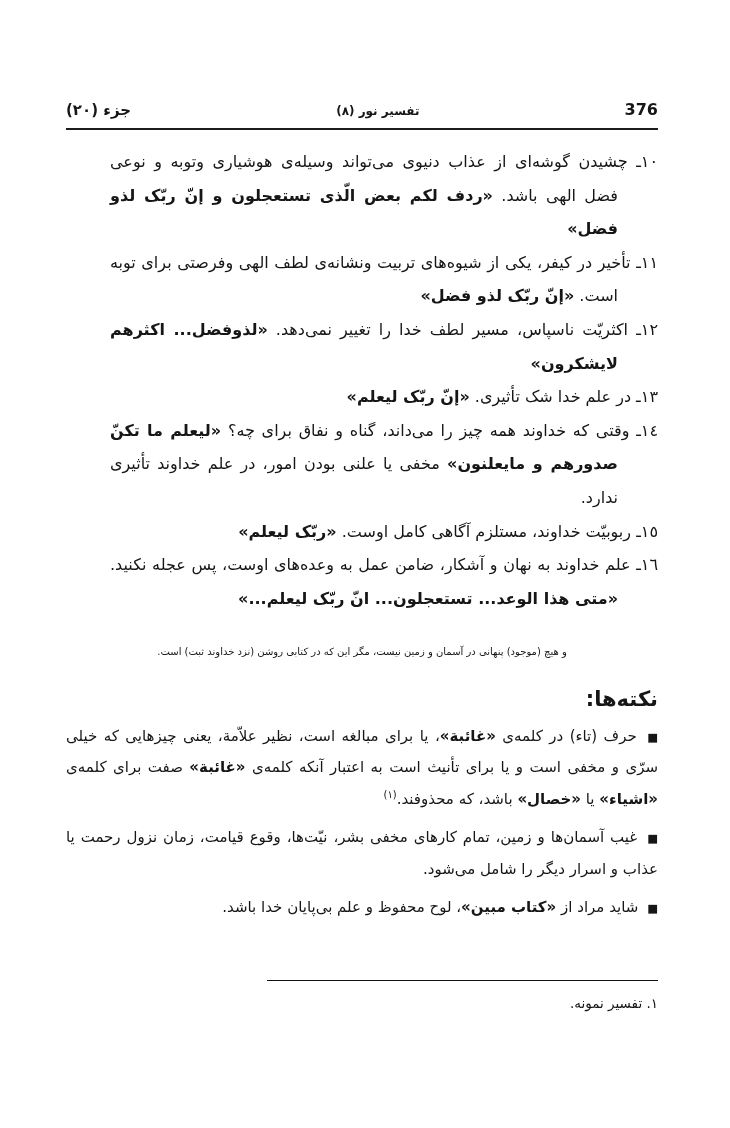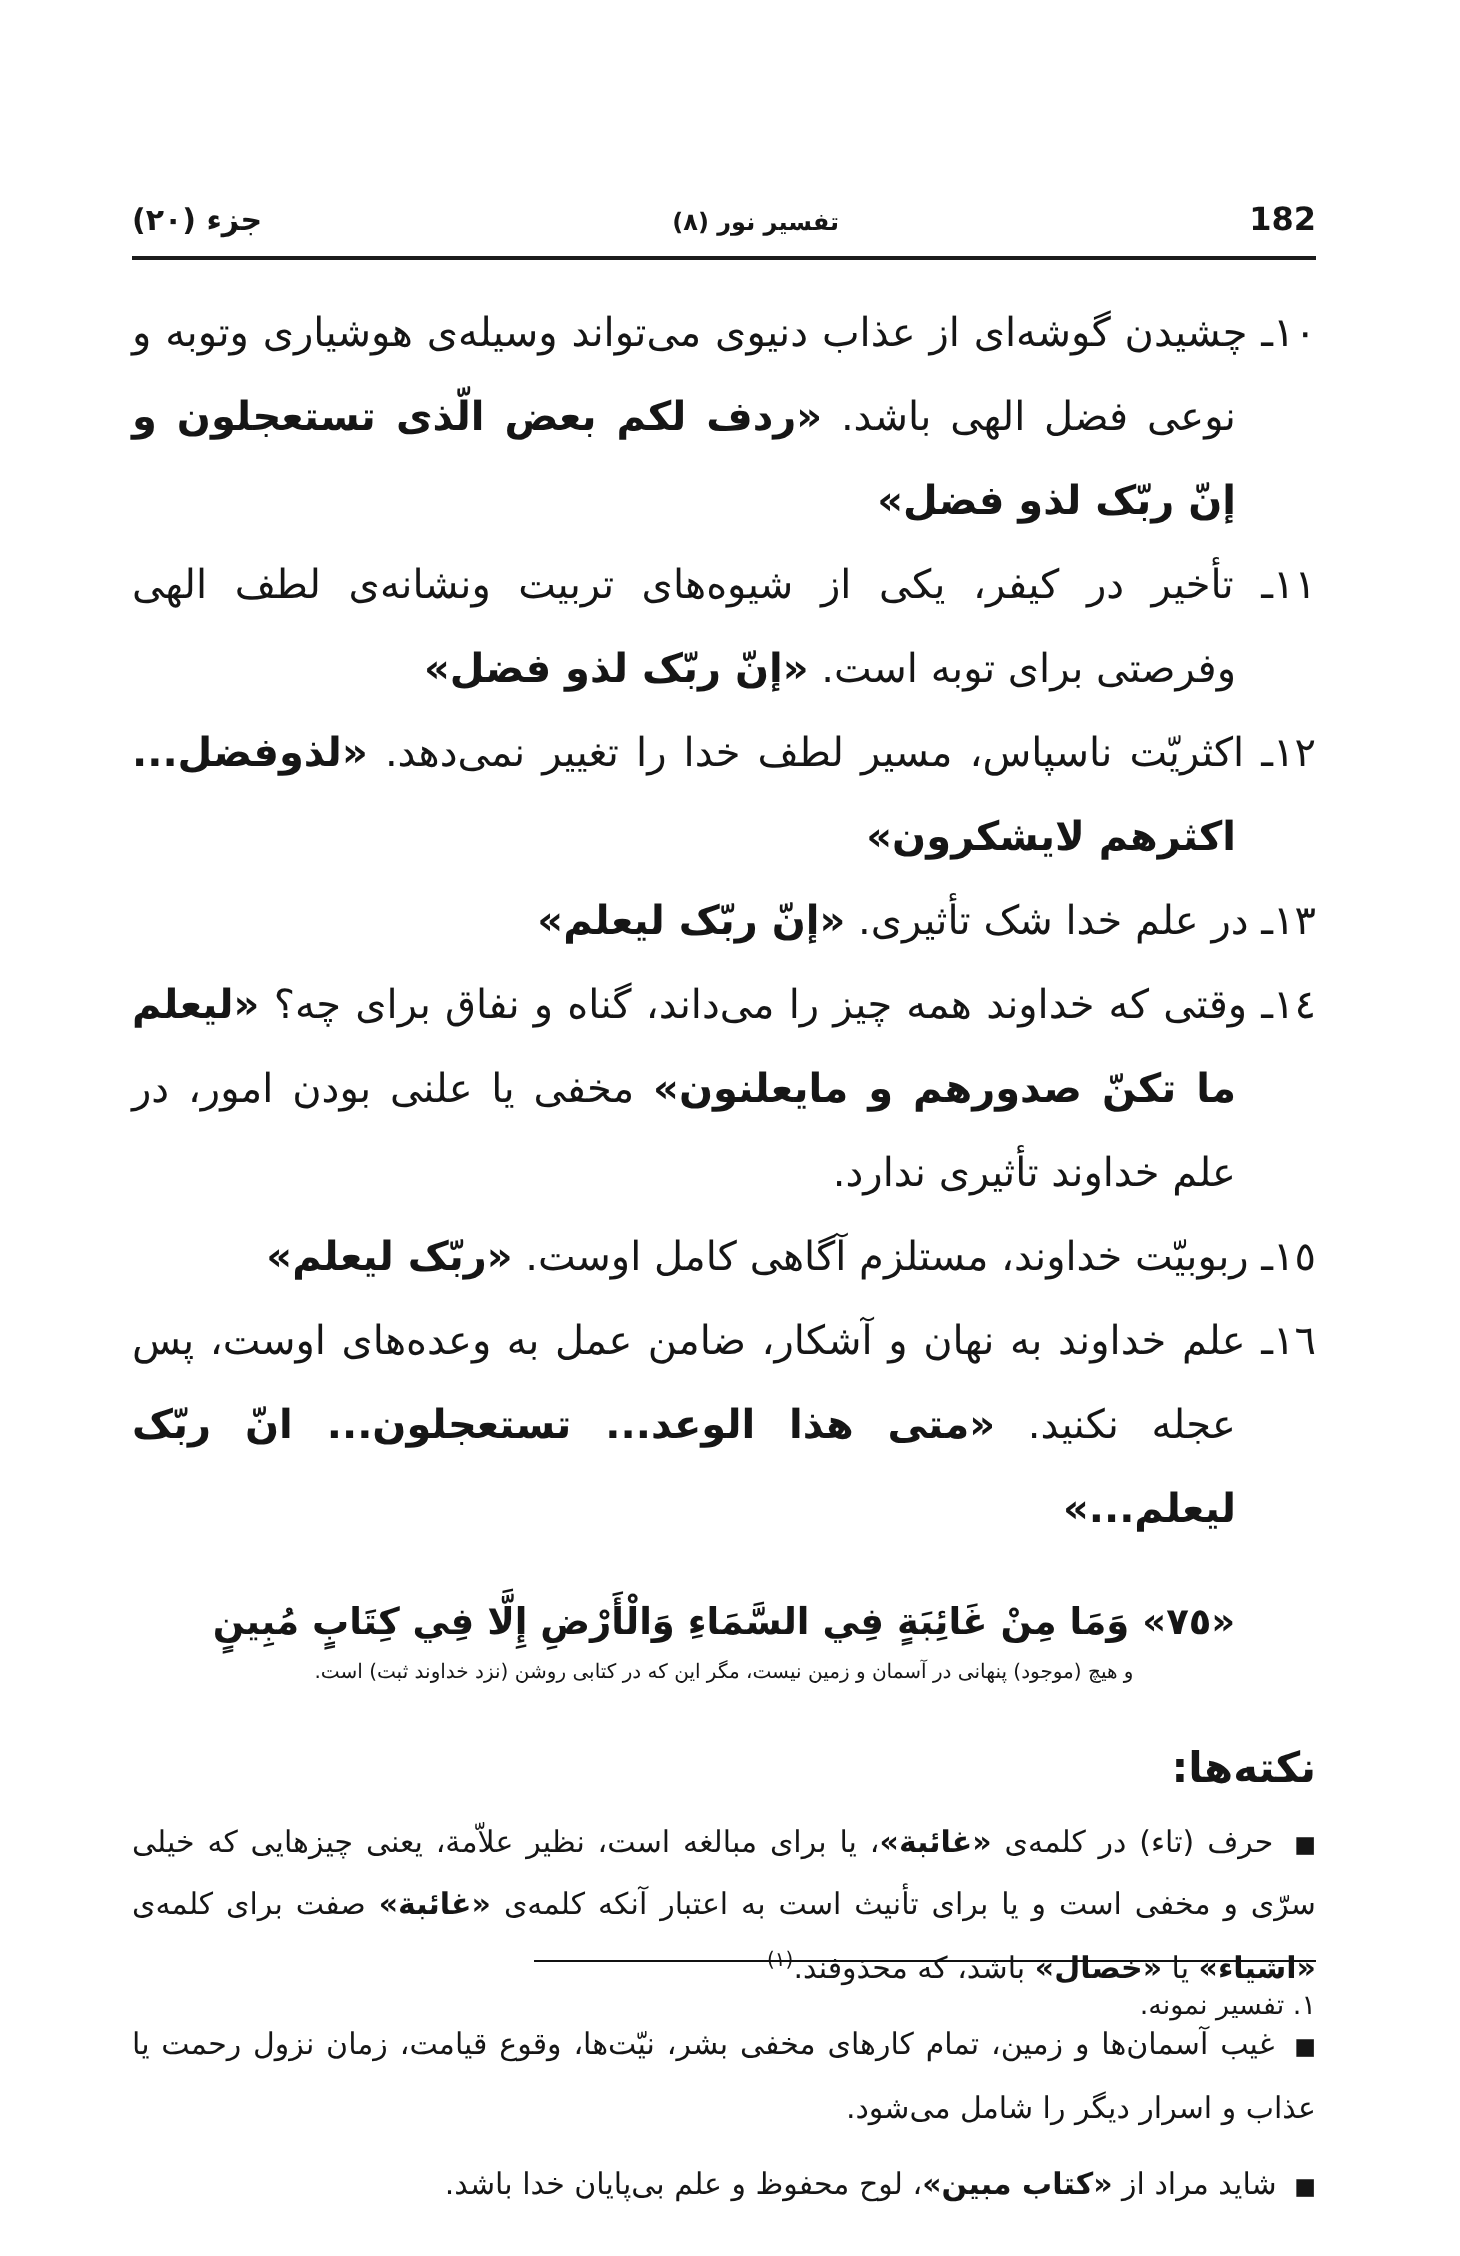--- a/index.html
+++ b/index.html
@@ -22,23 +22,23 @@
     display:flex; justify-content:space-between; align-items:baseline;
     font-weight:bold; font-size:15px;
   }
   .hdr-title { font-size:12px; letter-spacing:1px; }
   .hdr-num { font-size:16px; }
   .hdr-rule { border-bottom:2px solid #1c1c1c; margin-top:9px; }
 
   
   .points { margin-top:15px; }
   .point {
-    font-size:20px; line-height:2.1;
+    font-size:16px; line-height:2.1;
     text-align:justify;
-    padding-right:40px; text-indent:-40px; 
+    padding-right:40px; text-indent:-40px;margin-left:44px; 
   }
   .q { font-weight:bold; }
 
   
   .verse-block { margin-top:26px; }
   .verse {
     text-align:center; font-weight:bold; font-size:18.5px;
     white-space:nowrap; letter-spacing:0.5px;
   }
   .translation {
@@ -63,38 +63,37 @@
     margin-right:0; margin-left:auto; 
   }
   .footnote { font-size:13.5px; margin-top:12px; line-height:1.6; }
 </style>
 </head>
 <body>
 
 <div class="page">
 
   <header class="hdr">
-    <span class="hdr-num">182</span>
+    <span class="hdr-num">376</span>
     <span class="hdr-title">تفسیر نور (٨)</span>
     <span class="hdr-juz">جزء (٢٠)</span>
   </header>
   <div class="hdr-rule"></div>
 
   <main class="points" id="points">
       <p class="point"><span>١٠ـ چشیدن گوشه‌ای از عذاب دنیوی می‌تواند وسیله‌ی هوشیاری وتوبه و نوعی فضل الهی باشد. </span><span class="q">«ردف لکم بعض الّذی تستعجلون و إنّ ربّک لذو فضل»</span></p>
       <p class="point"><span>١١ـ تأخیر در کیفر، یکی از شیوه‌های تربیت ونشانه‌ی لطف الهی وفرصتی برای توبه است. </span><span class="q">«إنّ ربّک لذو فضل»</span></p>
       <p class="point"><span>١٢ـ اکثریّت ناسپاس، مسیر لطف خدا را تغییر نمی‌دهد. </span><span class="q">«لذوفضل... اکثرهم لایشکرون»</span></p>
       <p class="point"><span>١٣ـ در علم خدا شک تأثیری. </span><span class="q">«إنّ ربّک لیعلم»</span></p>
       <p class="point"><span>١٤ـ وقتی که خداوند همه چیز را می‌داند، گناه و نفاق برای چه؟ </span><span class="q">«لیعلم ما تکنّ صدورهم و مایعلنون»</span><span> مخفی یا علنی بودن امور، در علم خداوند تأثیری ندارد.</span></p>
       <p class="point"><span>١٥ـ ربوبیّت خداوند، مستلزم آگاهی کامل اوست. </span><span class="q">«ربّک لیعلم»</span></p>
       <p class="point"><span>١٦ـ علم خداوند به نهان و آشکار، ضامن عمل به وعده‌های اوست، پس عجله نکنید. </span><span class="q">«متی هذا الوعد... تستعجلون... انّ ربّک لیعلم...»</span></p>
     </main>
 
   <section class="verse-block">
-    <p class="verse"><span>«٧٥»</span> <span>وَمَا مِنْ غَائِبَةٍ فِي السَّمَاءِ وَالْأَرْضِ إِلَّا فِي كِتَابٍ مُبِينٍ</span></p>
     <p class="translation">و هیچ (موجود) پنهانی در آسمان و زمین نیست، مگر این که در کتابی روشن (نزد خداوند ثبت) است.</p>
   </section>
 
   <h2 class="notes-heading">نکته‌ها:</h2>
   <section class="notes" id="notes">
       <p class="note"><span class="bullet">■</span> <span>حرف (تاء) در کلمه‌ی </span><span class="q">«غائبة»</span><span>، یا برای مبالغه است، نظیر علاّمة، یعنی چیزهایی که خیلی سرّی و مخفی است و یا برای تأنیث است به اعتبار آنکه کلمه‌ی </span><span class="q">«غائبة»</span><span> صفت برای کلمه‌ی </span><span class="q">«اشیاء»</span><span> یا </span><span class="q">«خصال»</span><span> باشد، که محذوفند.</span><sup>(١)</sup></p>
       <p class="note"><span class="bullet">■</span> <span>غیب آسمان‌ها و زمین، تمام کارهای مخفی بشر، نیّت‌ها، وقوع قیامت، زمان نزول رحمت یا عذاب و اسرار دیگر را شامل می‌شود.</span></p>
       <p class="note"><span class="bullet">■</span> <span>شاید مراد از </span><span class="q">«کتاب مبین»</span><span>، لوح محفوظ و علم بی‌پایان خدا باشد.</span></p>
     </section>
 

